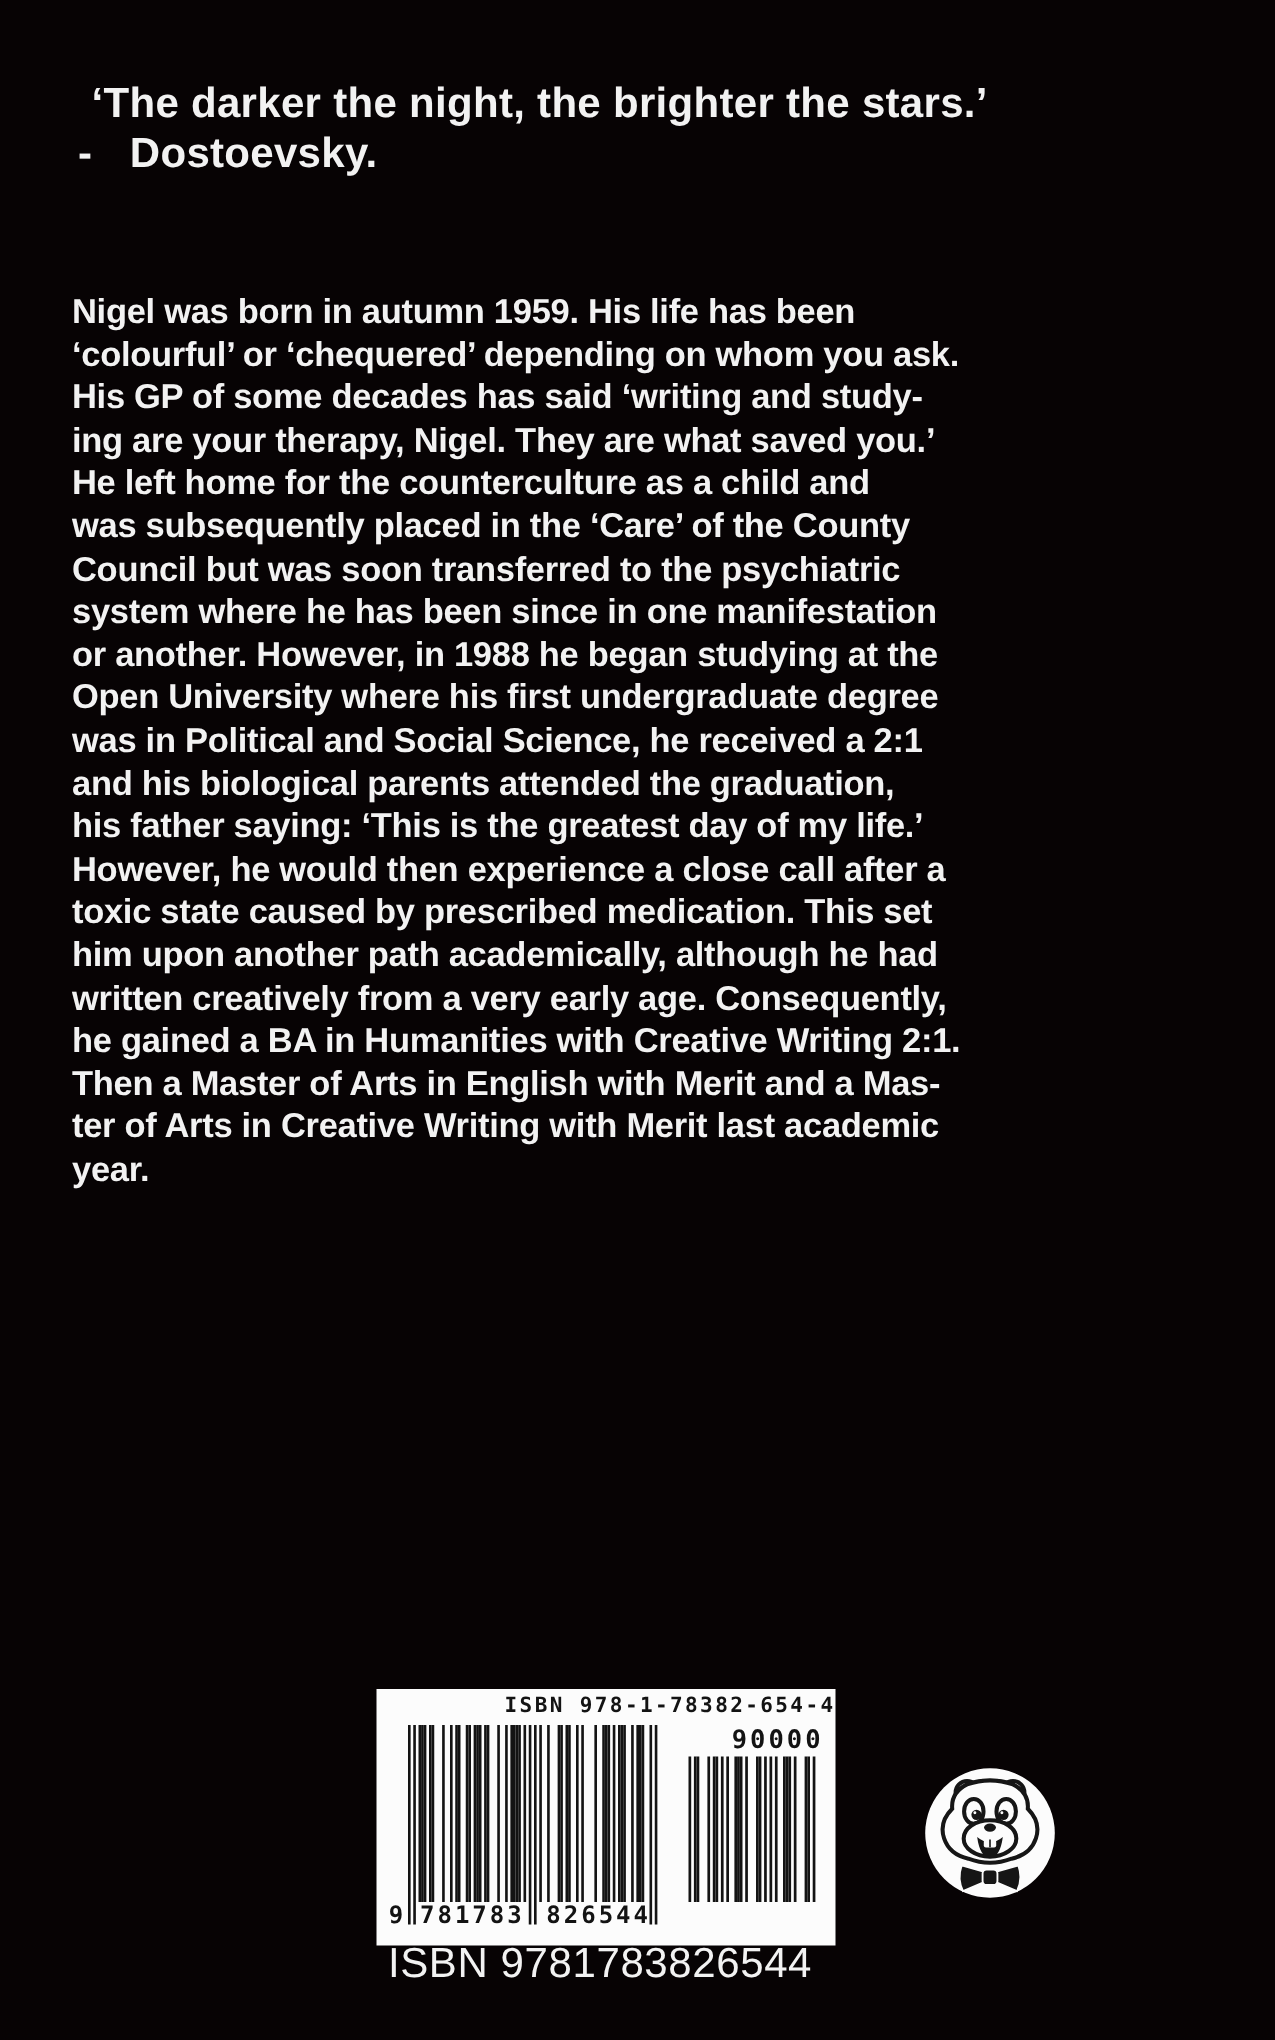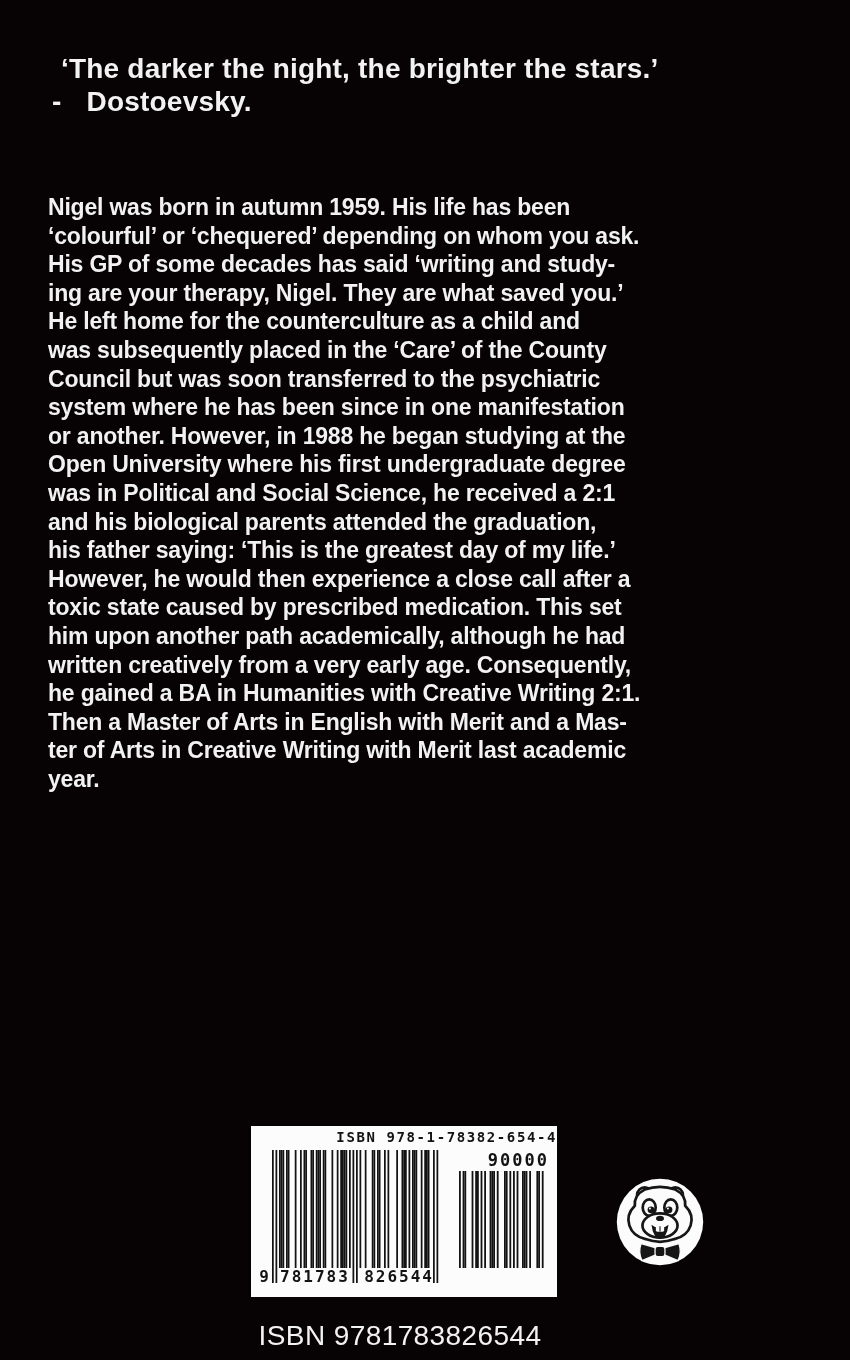--- a/index.html
+++ b/index.html
@@ -27,21 +27,21 @@
     font-family:"DejaVu Sans Mono",monospace;font-weight:bold;font-size:14px;letter-spacing:1.6px;white-space:nowrap;}
   .bc-supp{position:absolute;top:24px;left:208px;width:90px;text-align:right;
     font-family:"DejaVu Sans Mono",monospace;font-weight:bold;font-size:17px;letter-spacing:2px;}
   .bc-digit{position:absolute;top:141px;font-family:"DejaVu Sans Mono",monospace;font-weight:bold;font-size:16px;}
   .bc-d9{left:5px;width:16px;text-align:center;}
   .bc-g1{left:29px;width:72px;text-align:left;letter-spacing:2px;}
   .bc-g2{left:111px;width:72px;text-align:right;letter-spacing:2px;}
   
   .logo{position:absolute;left:615px;top:1177px;width:90px;height:90px;}
   
-  .footer-isbn{position:absolute;left:0;top:1320px;width:800px;text-align:center;font-size:28px;font-weight:normal;letter-spacing:.4px;}
+  .footer-isbn{position:absolute;left:0;top:1293px;width:800px;text-align:center;font-size:28px;font-weight:normal;letter-spacing:.4px;}
 </style>
 </head>
 <body>
 
 <div id="cover">
 
   <div class="quote">
     <div class="quote-line1">‘The darker the night, the brighter the stars.’</div>
     <div class="quote-line2">
       <span>-</span>

